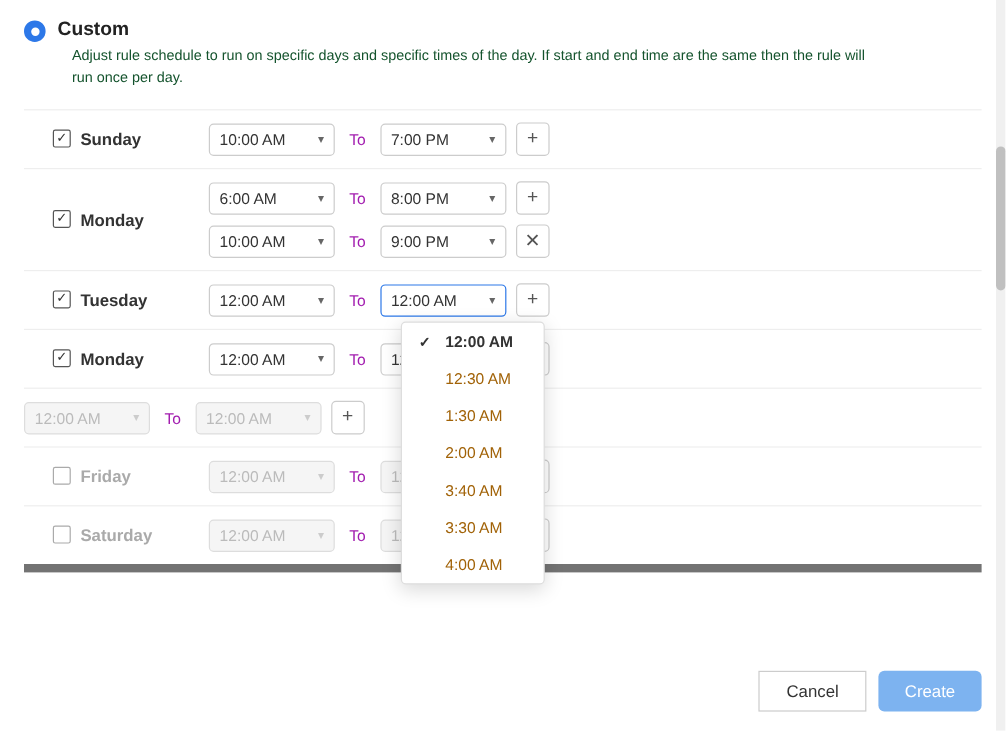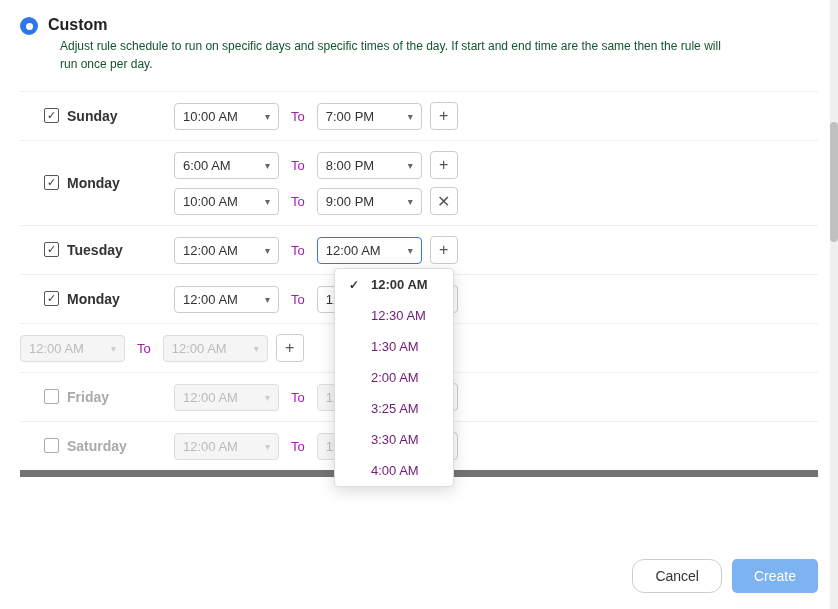--- a/index.html
+++ b/index.html
@@ -202,21 +202,21 @@
       border-radius: 4px;
       box-shadow: 0 4px 16px rgba(0,0,0,0.15);
       z-index: 100;
       min-width: 120px;
       max-height: 280px;
       overflow-y: auto;
     }
     .dropdown-item {
       padding: 8px 14px;
       font-size: 13px;
-      color: #701a75;
+      color: #a16207;
       cursor: pointer;
       display: flex;
       align-items: center;
       gap: 8px;
     }
     .dropdown-item.selected {
       font-weight: 600;
       color: #333;
     }
     .check-mark {
@@ -247,21 +247,21 @@
     .footer {
       position: absolute;
       bottom: 16px;
       right: 20px;
       display: flex;
       gap: 10px;
     }
     .btn-cancel {
       padding: 8px 22px;
       border: 1px solid #ccc;
-      border-radius: 12px;
+      border-radius: 0;
       background: #fff;
       color: #333;
       font-size: 14px;
       cursor: pointer;
     }
     .btn-create {
       padding: 0 22px;
       border: none;
       border-radius: 5px;
       background: #7db3f0;
@@ -458,21 +458,21 @@
     <div class="dropdown-item">
       <span class="check-mark"></span>
       <span>1:30 AM</span>
     </div>
     <div class="dropdown-item">
       <span class="check-mark"></span>
       <span>2:00 AM</span>
     </div>
     <div class="dropdown-item">
       <span class="check-mark"></span>
-      <span>3:25 AM</span>
+      <span>3:40 AM</span>
     </div>
     <div class="dropdown-item">
       <span class="check-mark"></span>
       <span>3:30 AM</span>
     </div>
     <div class="dropdown-item">
       <span class="check-mark"></span>
       <span>4:00 AM</span>
     </div>
   </div>

